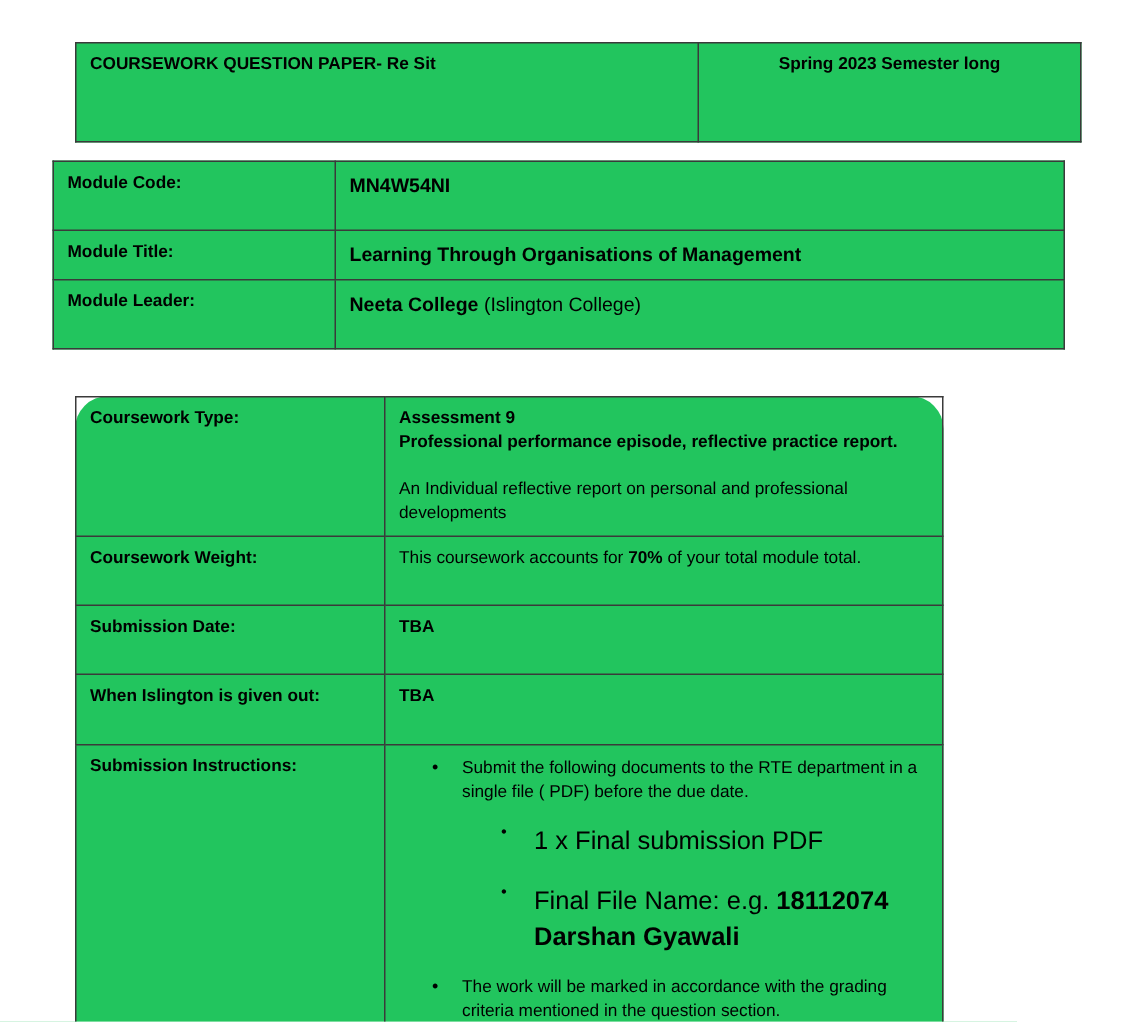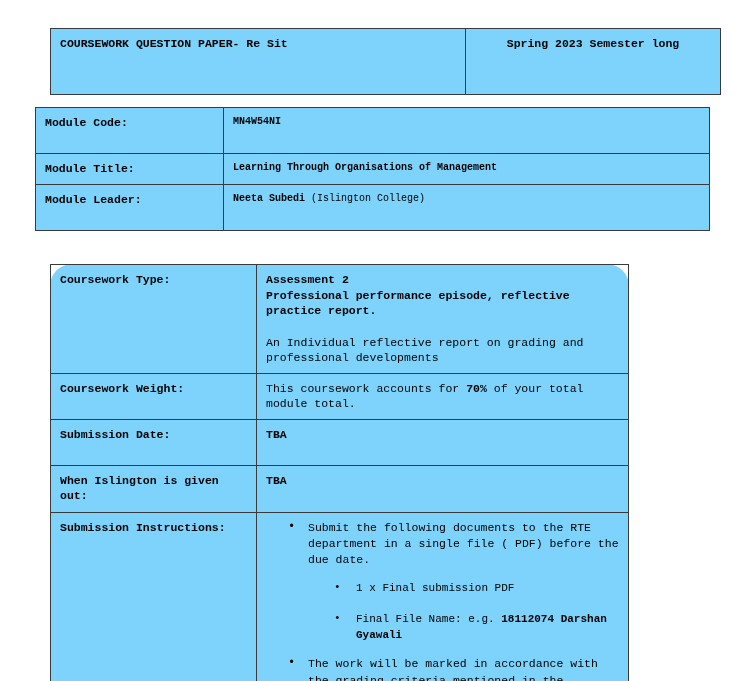--- a/index.html
+++ b/index.html
@@ -16,22 +16,21 @@
   .page {
     position: relative;
     width: 750px;
     height: 681px;
     background: #ffffff;
   }
 
   table.doc-table {
     border-collapse: collapse;
     table-layout: fixed;
-    background: #7dd3fc;
-    font-family: Liberation Mono, monospace;
+    background: #22c55e;
   }
   table.doc-table td {
     border: 1px solid #3a3a3a;
     vertical-align: top;
     padding: 7px 9px 7px 9px;
     font-size: 11.5px;
     line-height: 1.35;
   }
 
   
@@ -60,21 +59,21 @@
     position: absolute;
     left: 35px;
     top: 107px;
     width: 675px;
   }
   .module-table td.lbl {
     width: 188px;
     font-weight: bold;
     font-size: 11.5px;
   }
-  .module-table td.val { font-size: 10px; }
+  .module-table td.val { font-size: 13px; }
   .row-tall td { height: 46px; }
   .row-mid td  { height: 31px; }
 
   
   .cw-table {
     position: absolute;
     left: 50px;
     top: 264px;
     width: 579px;
     border-radius: 22px;
@@ -112,21 +111,21 @@
   }
   ul.bul ul.bul-inner {
     margin: 12px 0 0 0;
     padding: 0 0 0 26px;
     list-style: none;
   }
   ul.bul-inner > li {
     position: relative;
     padding-left: 22px;
     margin-bottom: 16px;
-    font-size: 11px;
+    font-size: 17px;
   }
   ul.bul-inner > li:last-child { margin-bottom: 4px; }
   ul.bul-inner > li::before {
     content: "\2022";
     position: absolute;
     left: 0;
     top: -1px;
     font-size: 11px;
   }
 </style>
@@ -149,34 +148,34 @@
       <tr class="row-tall">
         <td class="lbl">Module Code:</td>
         <td class="val b">MN4W54NI</td>
       </tr>
       <tr class="row-mid">
         <td class="lbl">Module Title:</td>
         <td class="val b">Learning Through Organisations of Management</td>
       </tr>
       <tr class="row-tall">
         <td class="lbl">Module Leader:</td>
-        <td class="val"><span class="b">Neeta Subedi</span><span> (Islington College)</span></td>
+        <td class="val"><span class="b">Neeta College</span><span> (Islington College)</span></td>
       </tr>
     </tbody>
   </table>
 
   <table class="doc-table cw-table">
     <tbody>
       <tr>
         <td class="lbl" style="height:93px">Coursework Type:</td>
         <td class="val">
-          <div class="b">Assessment 2</div>
+          <div class="b">Assessment 9</div>
           <div class="b">Professional performance episode, reflective practice report.</div>
           <span class="spacer-gap"></span>
-          <div>An Individual reflective report on grading and professional developments</div>
+          <div>An Individual reflective report on personal and professional developments</div>
         </td>
       </tr>
 
       <tr>
         <td class="lbl" style="height:46px">Coursework Weight:</td>
         <td class="val"><span>This coursework accounts for </span><span class="b">70%</span><span> of your total module total.</span></td>
       </tr>
 
       <tr>
         <td class="lbl" style="height:46px">Submission Date:</td>

